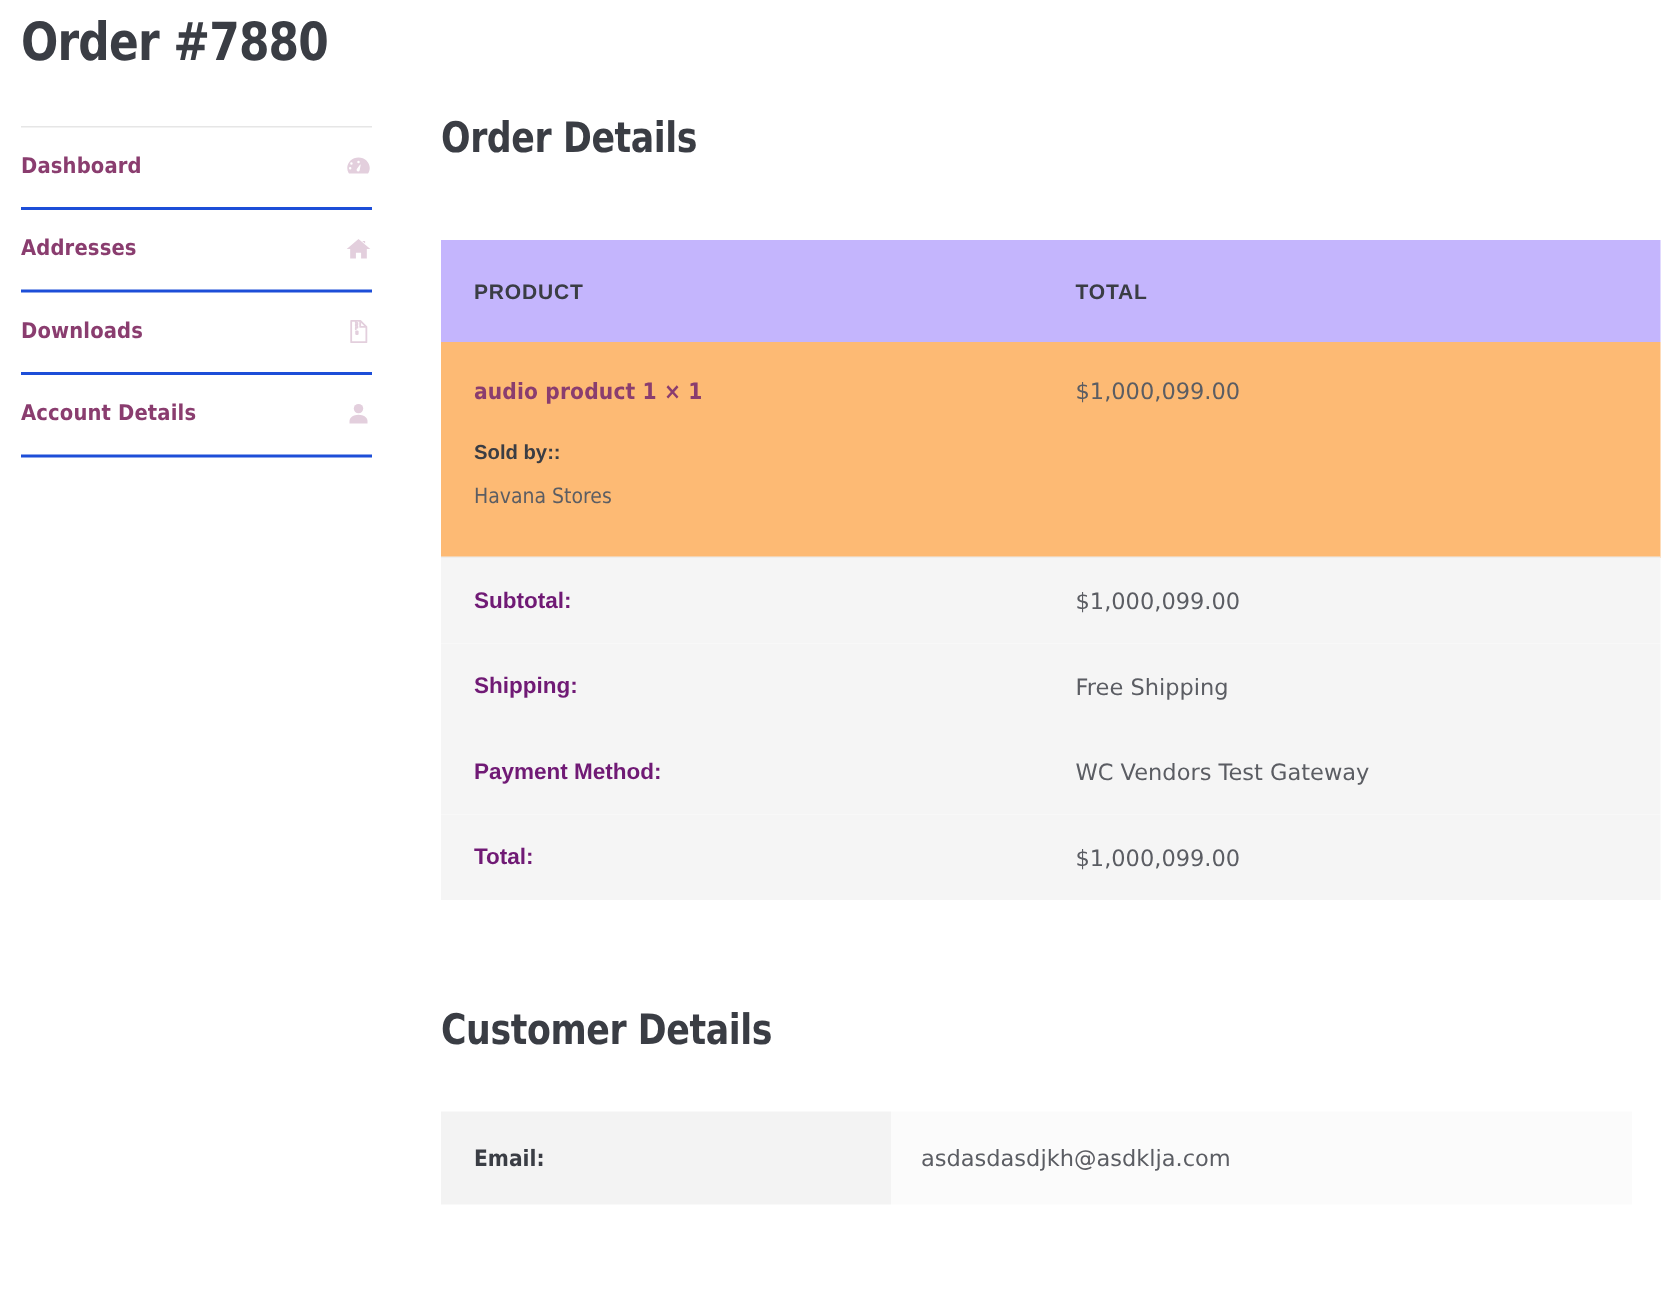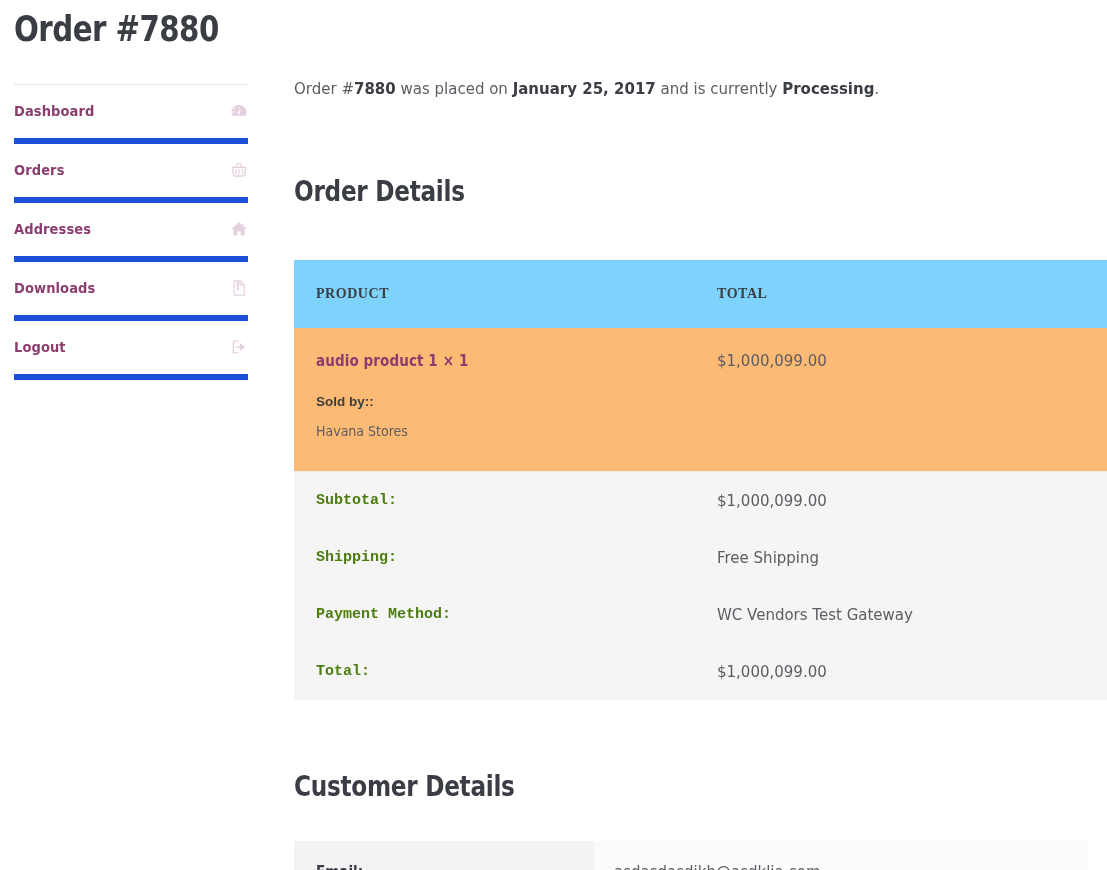--- a/index.html
+++ b/index.html
@@ -47,21 +47,21 @@
   }
 
   .account-nav {
     list-style: none;
     margin: 35px 0 0 0;
     padding: 0;
     width: 234px;
     border-top: 1px solid #e6e6e6;
   }
   .account-nav li {
-    border-bottom: 6px solid #1d4ed8;
+    border-bottom: 2px solid #1d4ed8;
   }
   .account-nav a {
     display: block;
     position: relative;
     padding: 17px 0 17px 0;
     font-size: 14.5px;
     font-weight: bold;
     color: #8a3d6f;
     text-decoration: none;
     line-height: 19px;
@@ -128,29 +128,29 @@
   table.order-table th,
   table.order-table td {
     text-align: left;
     vertical-align: top;
     padding: 0;
   }
   .col-product { width: 382px; }
   .col-total   { width: 412px; }
 
   table.order-table thead th {
-    background: #7dd3fc;
+    background: #c4b5fd;
     height: 68px;
     padding: 0 0 0 22px;
     vertical-align: middle;
     font-size: 14px;
     font-weight: bold;
     color: #3a3d44;
     letter-spacing: 0.55px;
-    font-family: Liberation Serif, serif;
+    font-family: Liberation Sans, sans-serif;
   }
   table.order-table thead th.col-total { padding-left: 19px; }
 
   table.order-table tbody td {
     background: #fdba74;
     padding: 24px 0 0 22px;
     height: 144px;
     box-sizing: border-box;
   }
   table.order-table tbody td.col-total { padding-left: 19px; }
@@ -186,22 +186,22 @@
   table.order-table tfoot tr td {
     background: #f5f5f5;
     height: 57px;
     vertical-align: middle;
     padding: 0 0 0 22px;
     font-size: 15px;
   }
   table.order-table tfoot tr td { padding-left: 19px; color:#5b5d63; font-weight: normal;}
   table.order-table tfoot tr th {
     font-weight: bold;
-    color: #4d7c0f;
-    font-family: Liberation Mono, monospace;
+    color: #701a75;
+    font-family: Liberation Sans, sans-serif;
   }
   table.order-table tfoot tr:first-child th,
   table.order-table tfoot tr:first-child td {
     border-top: 1px solid #ededed;
   }
 
   
   table.customer-table {
     width: 794px;
     border-collapse: collapse;
@@ -244,32 +244,20 @@
         <a href="#">
           <span>Dashboard</span>
           <span class="nav-icon">
             <svg width="18" height="18" viewBox="0 0 24 24" fill="currentColor" aria-hidden="true">
               <path d="M12 4C6.5 4 2 8.2 2 13.4c0 1.6.4 3.1 1.2 4.4.2.3.5.5.9.5h15.8c.4 0 .7-.2.9-.5.8-1.3 1.2-2.8 1.2-4.4C22 8.2 17.5 4 12 4zm-6.3 4.3a1.1 1.1 0 1 1 0 2.2 1.1 1.1 0 0 1 0-2.2zM4.6 14.6a1.1 1.1 0 1 1 0-2.2 1.1 1.1 0 0 1 0 2.2zm7.4-7.7a1.1 1.1 0 1 1 0 2.2 1.1 1.1 0 0 1 0-2.2zm1 8.6a1.4 1.4 0 0 1-2.7-.4c0-.3.1-.6.2-.8l2.8-3.9c.2-.3.7-.1.6.3l-.9 4.8z"></path>
             </svg>
           </span>
         </a>
       </li>
 
-      <li>
-        <a href="#">
-          <span>Orders</span>
-          <span class="nav-icon">
-            <svg width="18" height="18" viewBox="0 0 24 24" fill="none" stroke="currentColor" stroke-width="1.7" aria-hidden="true">
-              <path d="M8.5 7.5 10 3.5h4l1.5 4" stroke-linecap="round" stroke-linejoin="round"></path>
-              <path d="M3 8.6h18l-1.6 10.3a1.3 1.3 0 0 1-1.3 1.1H5.9a1.3 1.3 0 0 1-1.3-1.1L3 8.6z" stroke-linejoin="round"></path>
-              <path d="M7.6 11.6v5.4M12 11.6v5.4M16.4 11.6v5.4" stroke-linecap="round"></path>
-            </svg>
-          </span>
-        </a>
-      </li>
 
       <li>
         <a href="#">
           <span>Addresses</span>
           <span class="nav-icon">
             <svg width="18" height="18" viewBox="0 0 24 24" fill="currentColor" aria-hidden="true">
               <path d="M12 3 1.5 12.1h3.1v8.4h5.1v-5.2h4.6v5.2h5.1v-8.4h3.1L12 3zm5.9 1.6v2.6l-2.6-2.3h2.6z"></path>
             </svg>
           </span>
         </a>
@@ -282,40 +270,38 @@
             <svg width="18" height="18" viewBox="0 0 24 24" fill="none" stroke="currentColor" stroke-width="1.6" aria-hidden="true">
               <path d="M5.5 2.5h8.2L19 7.8v13.7H5.5V2.5z" stroke-linejoin="round"></path>
               <path d="M13.5 2.7v5.2H19" stroke-linejoin="round"></path>
               <path d="M9.6 3v1.4M11 4.4v1.4M9.6 5.8v1.4M11 7.2v1.4M9.6 8.6V10" stroke-linecap="round"></path>
               <rect x="9.1" y="11" width="3" height="4.2" rx="1.1" fill="currentColor" stroke="none"></rect>
             </svg>
           </span>
         </a>
       </li>
 
-
       <li>
         <a href="#">
-          <span>Logout</span>
+          <span>Account Details</span>
           <span class="nav-icon">
-            <svg width="18" height="18" viewBox="0 0 24 24" fill="none" stroke="currentColor" stroke-width="1.9" aria-hidden="true">
-              <path d="M10.5 4.2H4.6v15.6h5.9" stroke-linecap="round" stroke-linejoin="round"></path>
-              <path d="M14 8.4 18.4 12 14 15.6V8.4z" fill="currentColor"></path>
-              <path d="M9.6 12h8.6" stroke-linecap="round"></path>
+            <svg width="18" height="18" viewBox="0 0 24 24" fill="currentColor" aria-hidden="true">
+              <circle cx="12" cy="7.2" r="4.2"></circle>
+              <path d="M12 12.6c-4.4 0-8 2.5-8 5.6v2.3h16v-2.3c0-3.1-3.6-5.6-8-5.6z"></path>
             </svg>
           </span>
         </a>
       </li>
 
+
     </ul>
   </aside>
 
   <main class="content">
 
-    <p class="order-intro"><span>Order #</span><strong>7880</strong><span> was placed on </span><strong>January 25, 2017</strong><span> and is currently </span><strong>Processing</strong><span>.</span></p>
 
     <h2 class="section-heading heading-order-details">Order Details</h2>
 
     <table class="order-table">
       <thead>
         <tr>
           <th class="col-product">PRODUCT</th>
           <th class="col-total">TOTAL</th>
         </tr>
       </thead>

